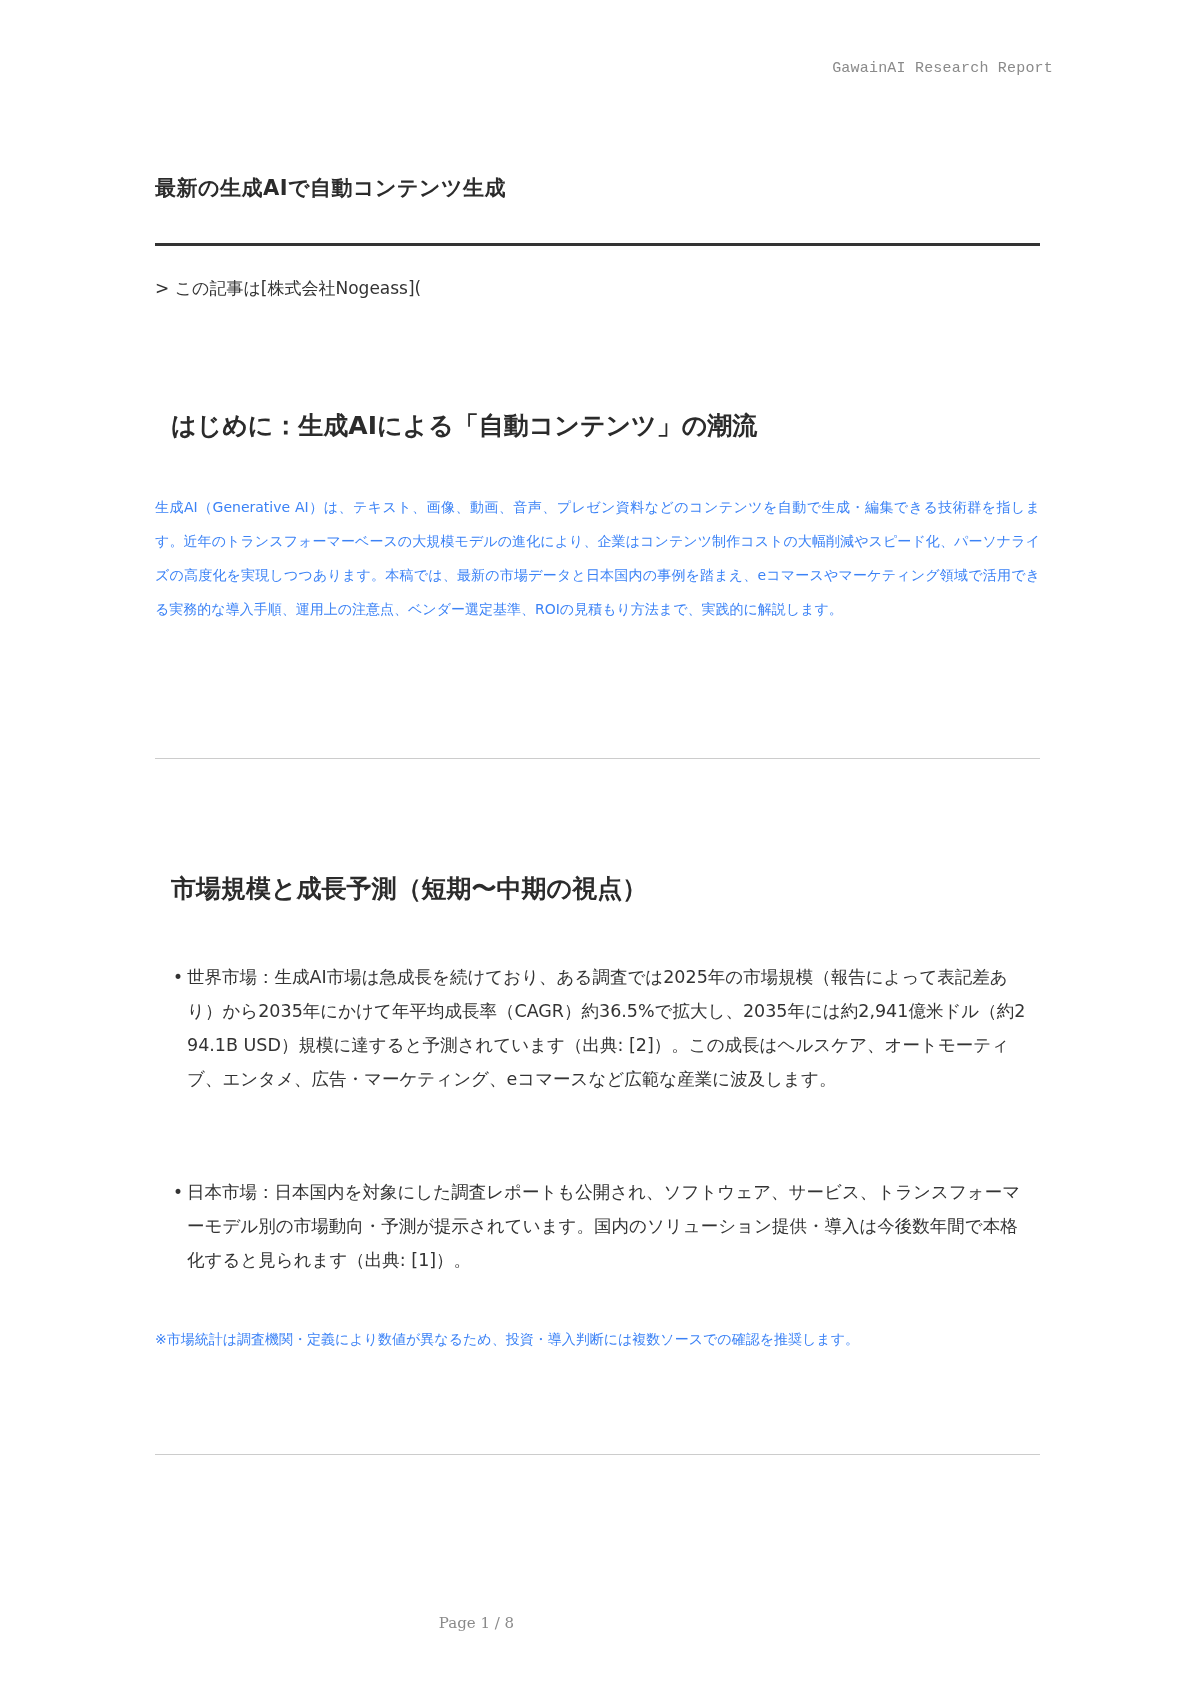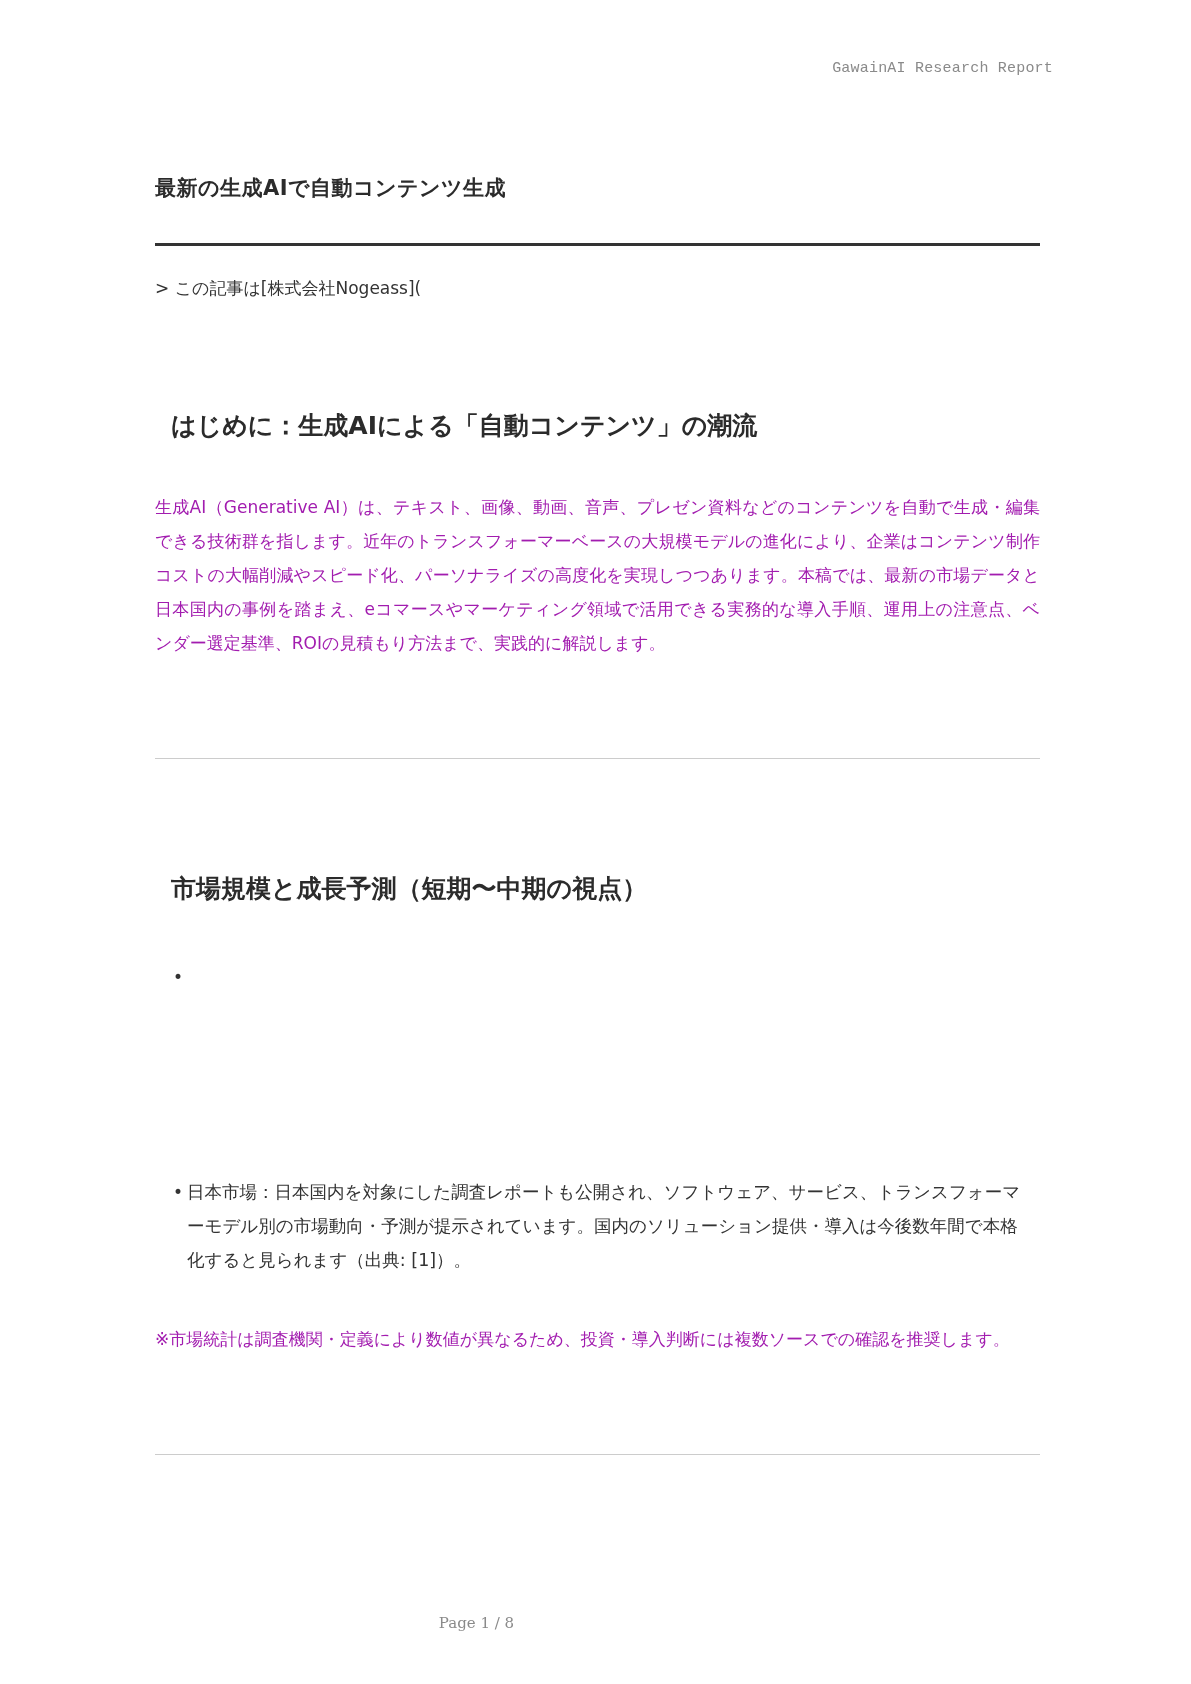--- a/index.html
+++ b/index.html
@@ -68,23 +68,23 @@
       color: #2b2b2b;
       white-space: nowrap;
     }
     .h-intro { top: 393px; }
     .h-market { top: 856px; font-family: Liberation Serif, serif; }
     .paragraph {
       position: absolute;
       left: 0;
       width: 885px;
       margin: 0;
-      font-size: 17px;
+      font-size: 14px;
       line-height: 34px;
-      color: #a21caf;
+      color: #3b82f6;
       word-break: break-all;
       text-align: justify;
     }
     .p-intro { top: 490px; }
     .p-note { top: 1322px; }
     .section-rule {
       position: absolute;
       left: 0;
       width: 885px;
       height: 0;
@@ -147,20 +147,21 @@
   <h2 class="section-heading h-intro">はじめに：生成AIによる「自動コンテンツ」の潮流</h2>
   <p class="paragraph p-intro">生成AI（Generative AI）は、テキスト、画像、動画、音声、プレゼン資料などのコンテンツを自動で生成・編集できる技術群を指します。近年のトランスフォーマーベースの大規模モデルの進化により、企業はコンテンツ制作コストの大幅削減やスピード化、パーソナライズの高度化を実現しつつあります。本稿では、最新の市場データと日本国内の事例を踏まえ、eコマースやマーケティング領域で活用できる実務的な導入手順、運用上の注意点、ベンダー選定基準、ROIの見積もり方法まで、実践的に解説します。</p>
 
   <hr class="section-rule rule-1">
 
   <h2 class="section-heading h-market">市場規模と成長予測（短期〜中期の視点）</h2>
 
   <ul class="bullet-list list-1">
     <li class="bullet-item">
       <span class="bullet-dot">•</span>
+      <span>世界市場：生成AI市場は急成長を続けており、ある調査では2025年の市場規模（報告によって表記差あり）から2035年にかけて年平均成長率（CAGR）約36.5%で拡大し、2035年には約2,941億米ドル（約294.1B USD）規模に達すると予測されています（出典: [2]）。この成長はヘルスケア、オートモーティブ、エンタメ、広告・マーケティング、eコマースなど広範な産業に波及します。</span>
     </li>
   </ul>
 
   <ul class="bullet-list list-2">
     <li class="bullet-item">
       <span class="bullet-dot">•</span>
       <span>日本市場：日本国内を対象にした調査レポートも公開され、ソフトウェア、サービス、トランスフォーマーモデル別の市場動向・予測が提示されています。国内のソリューション提供・導入は今後数年間で本格化すると見られます（出典: [1]）。</span>
     </li>
   </ul>
 

